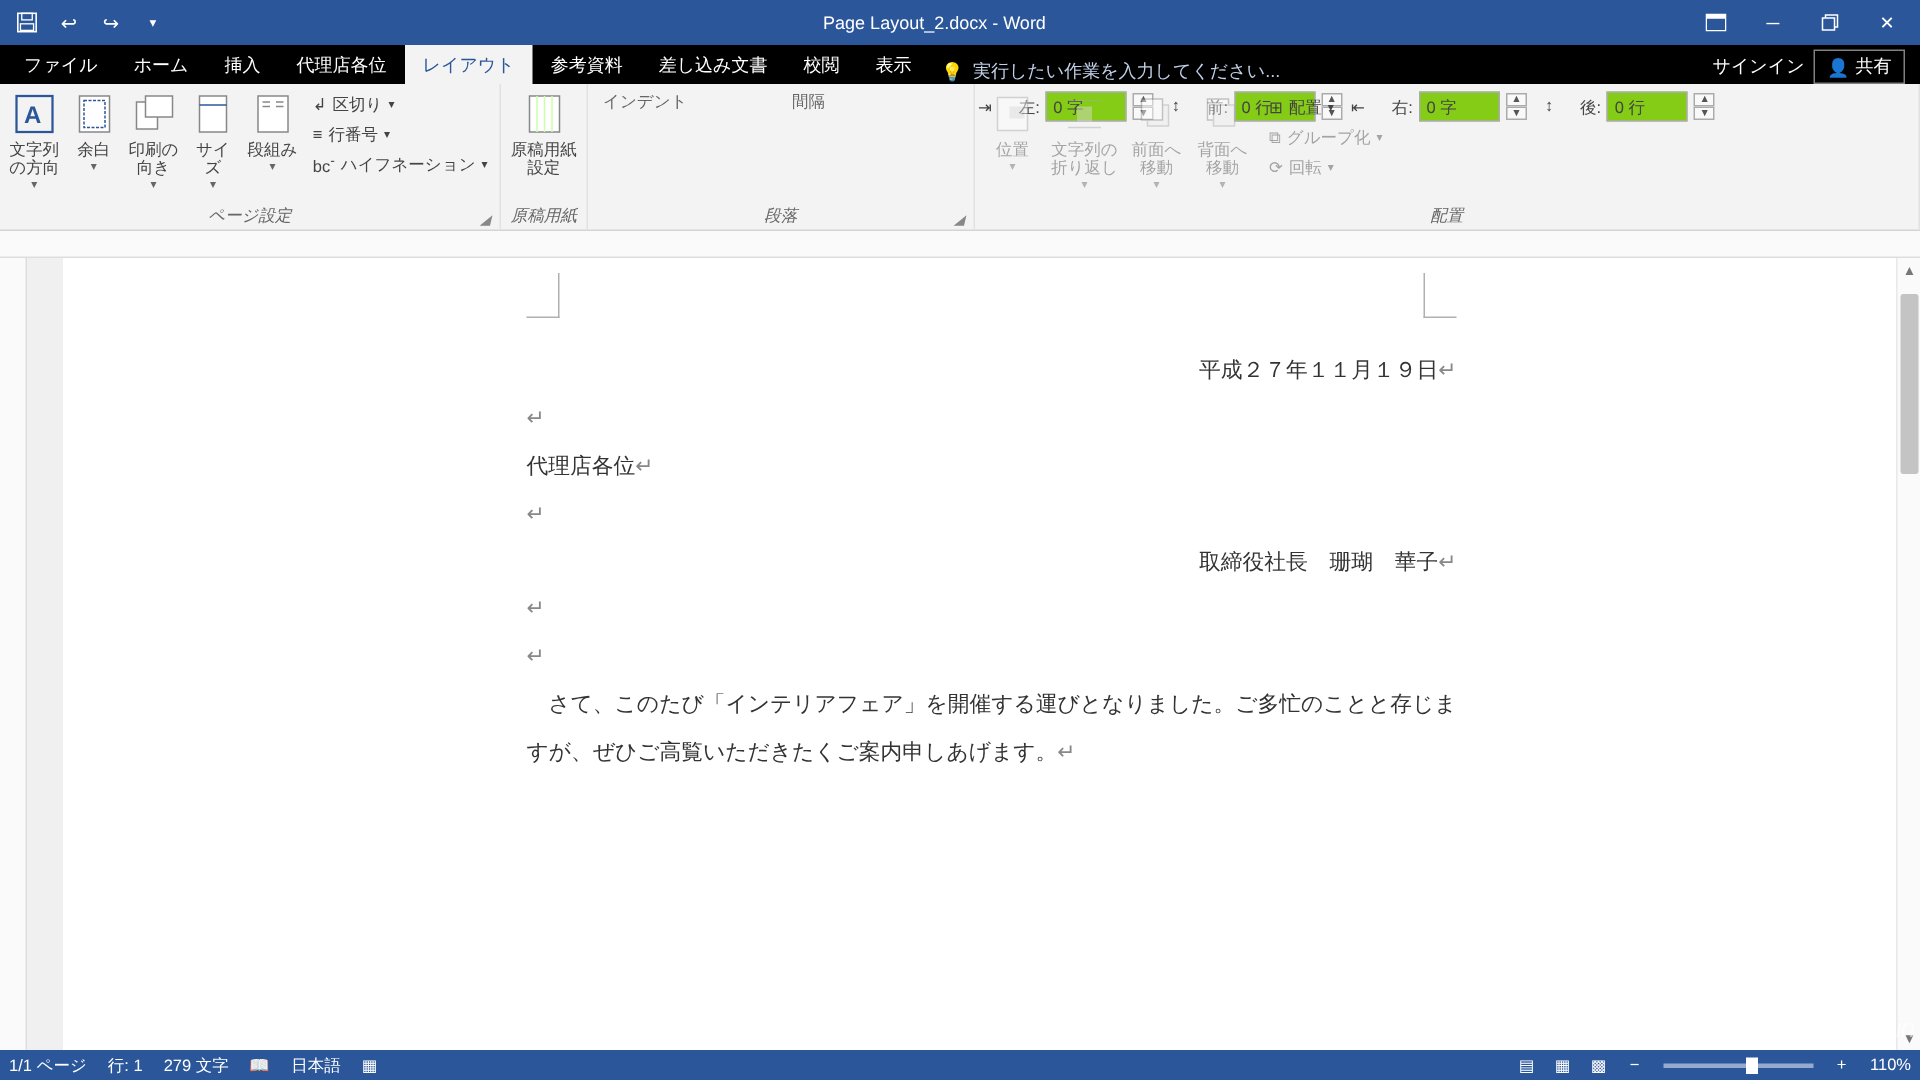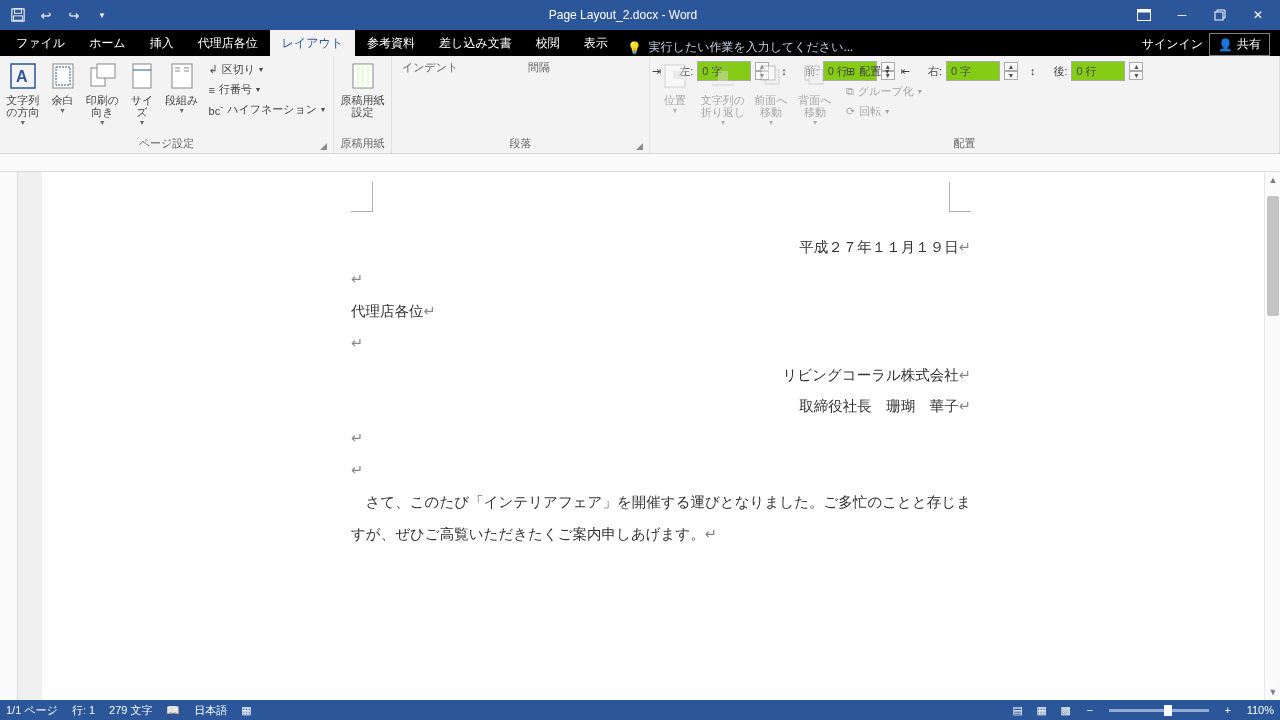--- a/index.html
+++ b/index.html
@@ -18,21 +18,21 @@
 .tab { padding: 4px 12px; font-size: 12px; cursor: pointer; height: 26px; display: flex; align-items: center; }
 .tab.active { background: #f3f3f3; color: #2b579a; }
 .tell-me { flex: 1; display: flex; align-items: center; padding: 0 8px; gap: 6px; color: #c0d0e8; font-size: 12px; }
 .signin-area { display: flex; align-items: center; gap: 6px; padding-right: 6px; font-size: 12px; }
 .share-btn { display: flex; align-items: center; gap: 4px; padding: 2px 8px; border: 1px solid rgba(255,255,255,0.5); cursor: pointer; }
 
 
 .ribbon { background: #f3f3f3; height: 98px; display: flex; border-bottom: 1px solid #d4d4d4; }
 .group { display: flex; flex-direction: column; border-right: 1px solid #e1e1e1; padding: 2px 4px 0 4px; }
 .group-body { flex: 1; display: flex; align-items: flex-start; gap: 2px; }
-.group-label { text-align: center; font-size: 11px; color: #666; padding: 2px 0; position: relative; }
+.group-label { text-align: center; font-size: 11px; color: #666; padding: 2px 0; position: relative; font-style: italic; }
 .group-label .dlauncher { position: absolute; right: 2px; bottom: 2px; font-size: 9px; color: #888; cursor: pointer; }
 .big-btn { display: flex; flex-direction: column; align-items: center; justify-content: flex-start; width: 42px; padding: 2px 2px; font-size: 11px; color: #444; cursor: pointer; text-align: center; line-height: 1.1; }
 .big-btn .icon-box { width: 32px; height: 32px; display: flex; align-items: center; justify-content: center; margin-bottom: 2px; }
 .big-btn .dd-arrow { font-size: 8px; color: #666; margin-top: 1px; }
 .big-btn.disabled { opacity: 0.45; }
 
 .small-stack { display: flex; flex-direction: column; gap: 1px; }
 .small-btn { display: flex; align-items: center; gap: 4px; padding: 2px 4px; font-size: 11px; color: #444; cursor: pointer; white-space: nowrap; }
 .spin-row { display: flex; align-items: center; gap: 4px; font-size: 11px; color: #444; padding: 1px 2px; }
 .spin-row .lbl { width: 28px; text-align: right; }
@@ -345,21 +345,20 @@
     <div class="ruler-v"></div>
     <div class="page-viewport">
       <div class="page">
         <div class="margin-mark mark-tl"></div>
         <div class="margin-mark mark-tr"></div>
         <div class="page-inner">
           <div class="doc-date"><span>平成２７年１１月１９日</span><span class="para-mark">↵</span></div>
           <div><span class="para-mark">↵</span></div>
           <div><span>代理店各位</span><span class="para-mark">↵</span></div>
           <div><span class="para-mark">↵</span></div>
-          <div style="text-align:right;"><span>リビングコーラル株式会社</span><span class="para-mark">↵</span></div>
           <div style="text-align:right;"><span>取締役社長　珊瑚　華子</span><span class="para-mark">↵</span></div>
           <div><span class="para-mark">↵</span></div>
           <div><span class="para-mark">↵</span></div>
           <div style="text-align:justify;"><span>　さて、このたび「インテリアフェア」を開催する運びとなりました。ご多忙のことと存じますが、ぜひご高覧いただきたくご案内申しあげます。</span><span class="para-mark">↵</span></div>
         </div>
       </div>
     </div>
   </div>
   <div class="scroll-v">
     <div class="scroll-arrow" style="top:0;">▲</div>

